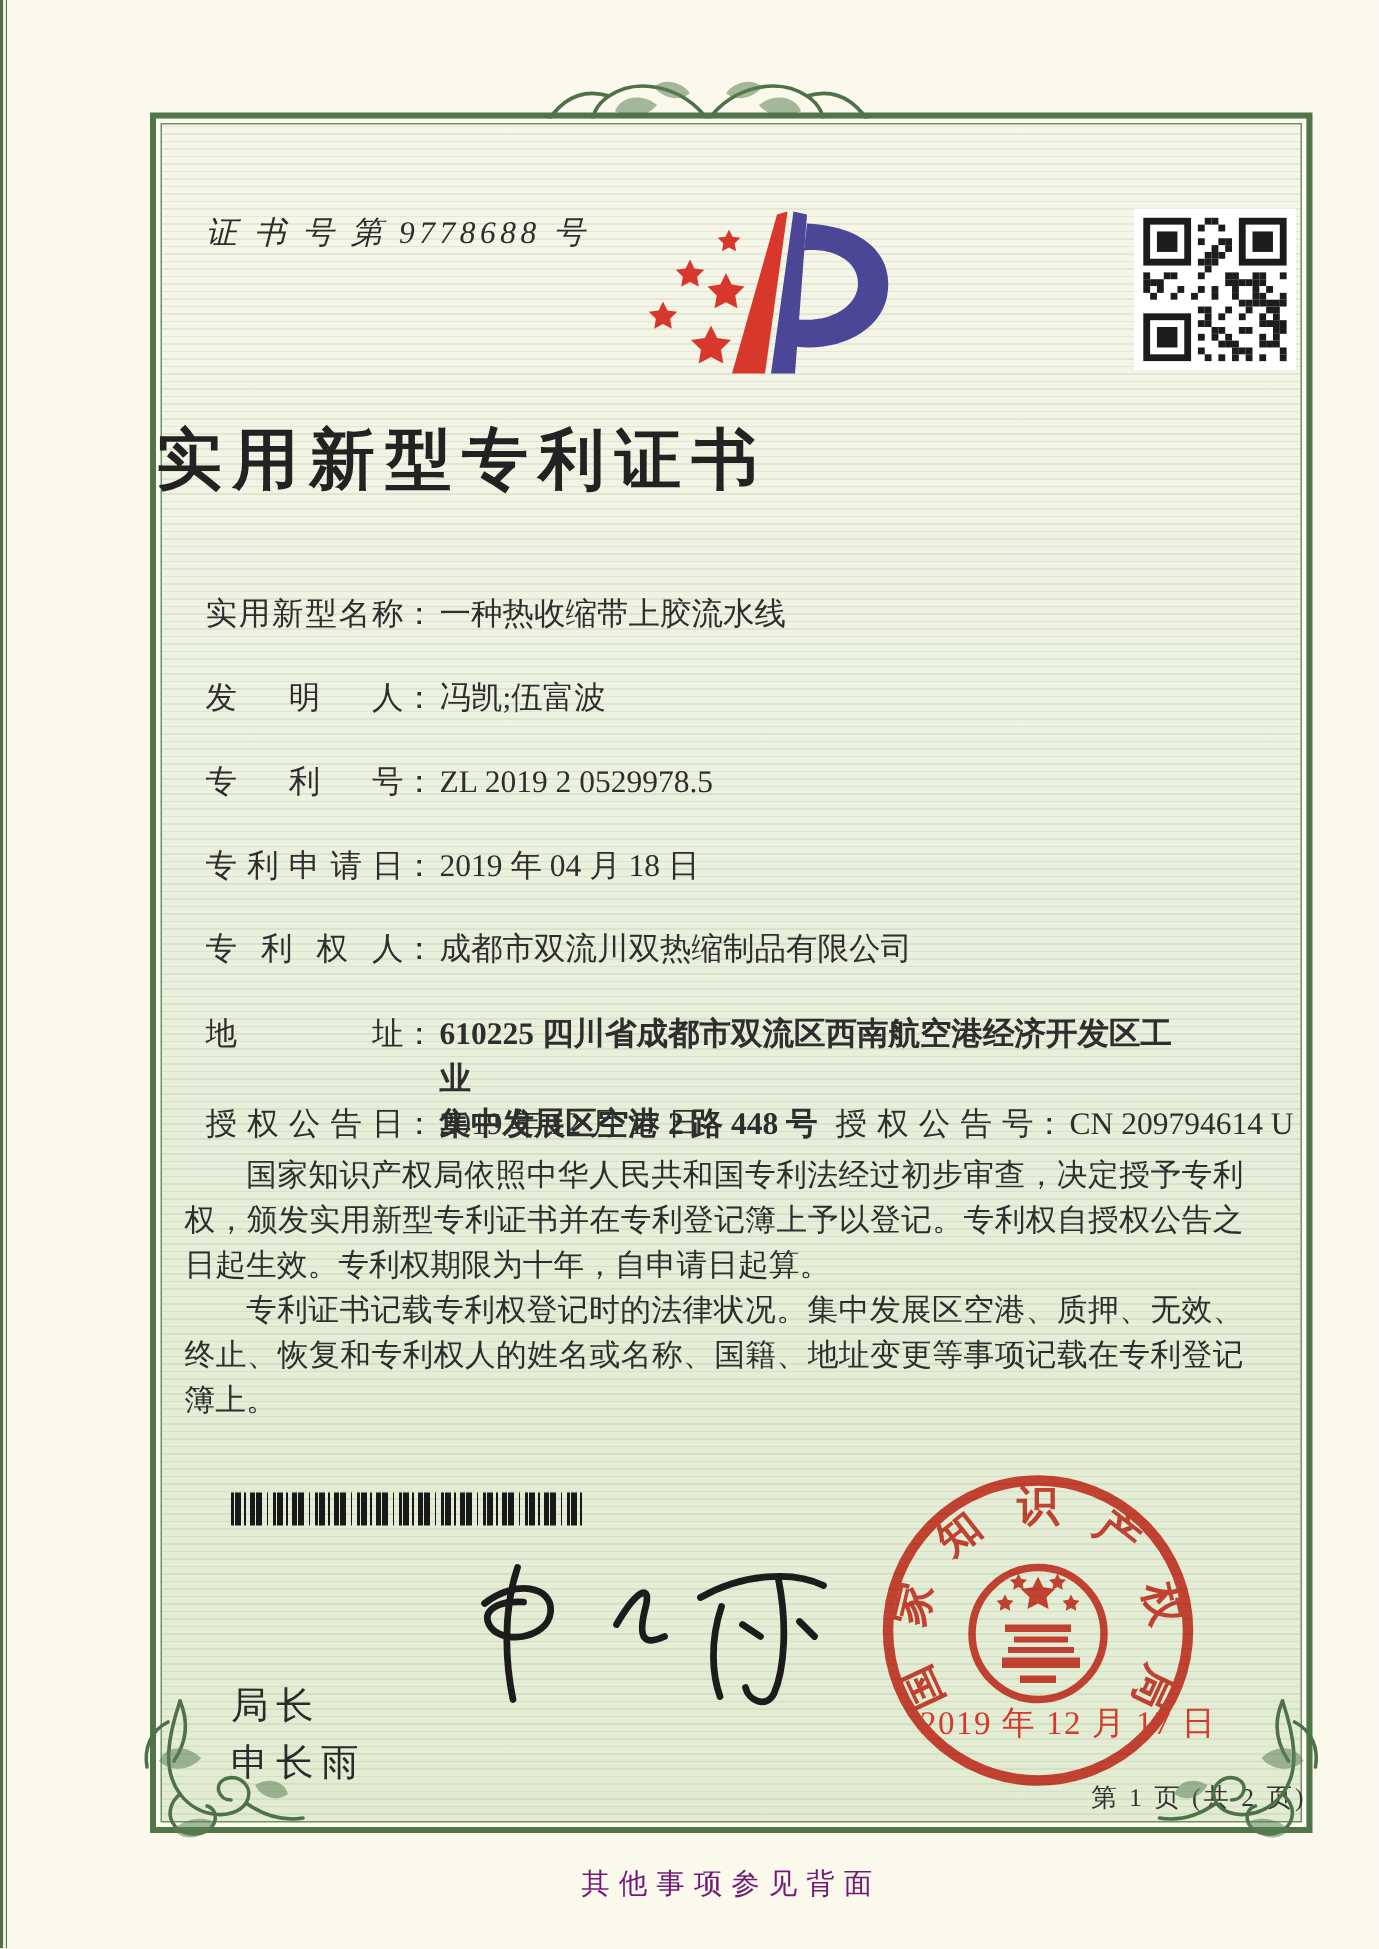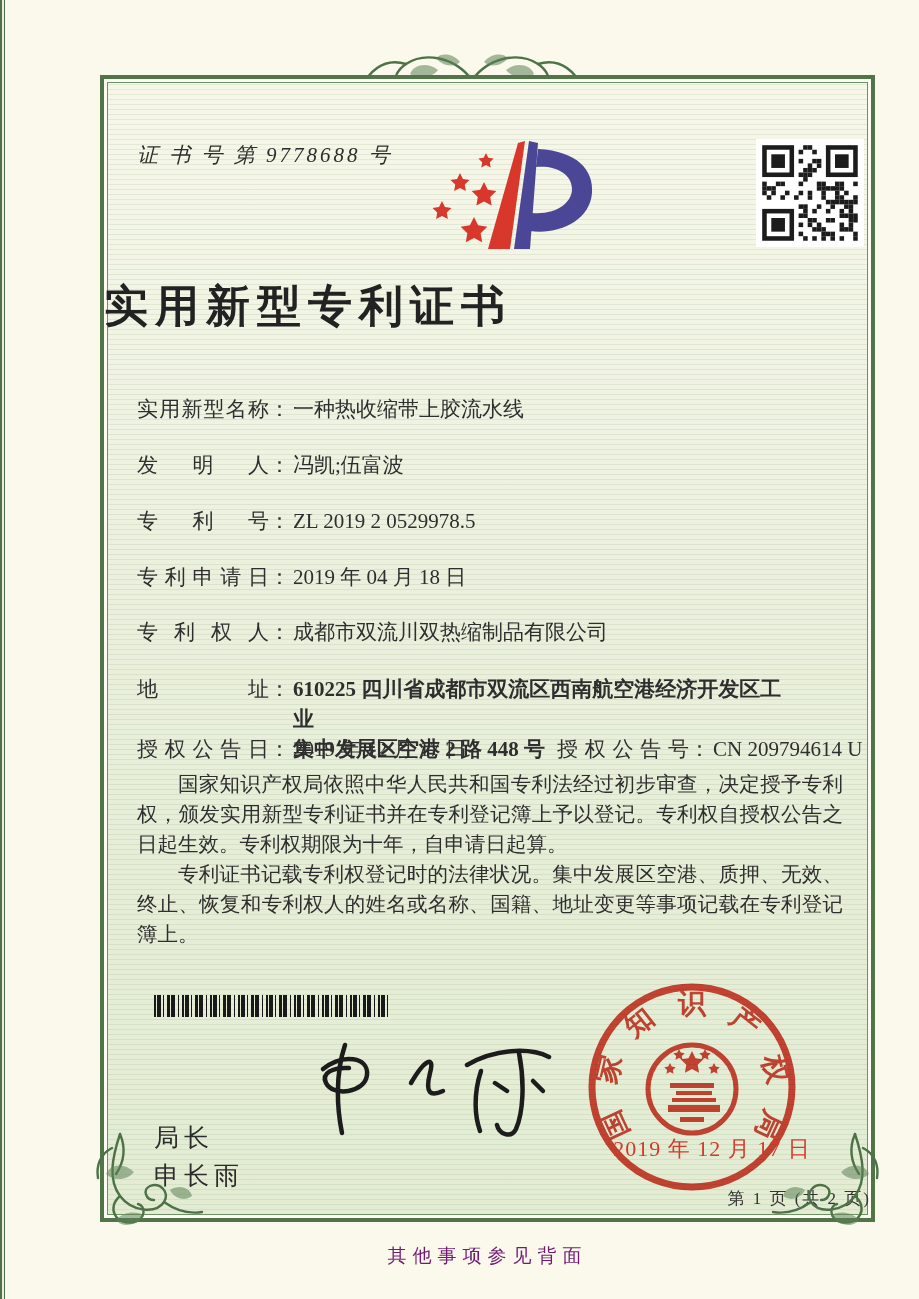--- a/index.html
+++ b/index.html
@@ -20,21 +20,21 @@
   .logo{position:absolute;left:322px;top:60px;width:175px;height:112px;}
   .qr{position:absolute;left:652px;top:60px;width:108px;height:108px;}
   .title{position:absolute;left:0;top:198px;width:100%;
     font-size:44px;font-weight:bold;letter-spacing:7px;color:#222;}
   .field-row{position:absolute;left:33px;display:flex;font-size:21px;color:#2e2e2e;line-height:30px;}
   .f-label{width:132px;text-align:justify;text-align-last:justify;}
   .f-colon{width:24px;}
   .f-value{max-width:506px;}
   .addr-line{display:block;font-weight:bold;}
   .grant2{position:absolute;left:420px;top:0;display:flex;}
-  .para{position:absolute;left:33px;width:706px;font-size:20.5px;line-height:30px;
+  .para{position:absolute;left:19px;width:706px;font-size:20.5px;line-height:30px;
     color:#2e2e2e;text-indent:2em;text-align:justify;}
   .barcode{position:absolute;left:50px;top:916px;width:236px;height:22px;
     background:repeating-linear-gradient(90deg,
       #191919 0 2px, rgba(0,0,0,0) 2px 3px,
       #191919 3px 7px, rgba(0,0,0,0) 7px 9px,
       #191919 9px 10px, rgba(0,0,0,0) 10px 13px,
       #191919 13px 16px, rgba(0,0,0,0) 16px 17px,
       #191919 17px 21px, rgba(0,0,0,0) 21px 24px,
       #191919 24px 25px, rgba(0,0,0,0) 25px 28px);}
   .signer{position:absolute;left:50px;top:1040px;font-size:25px;letter-spacing:5px;color:#2b2b2b;line-height:38px;}

